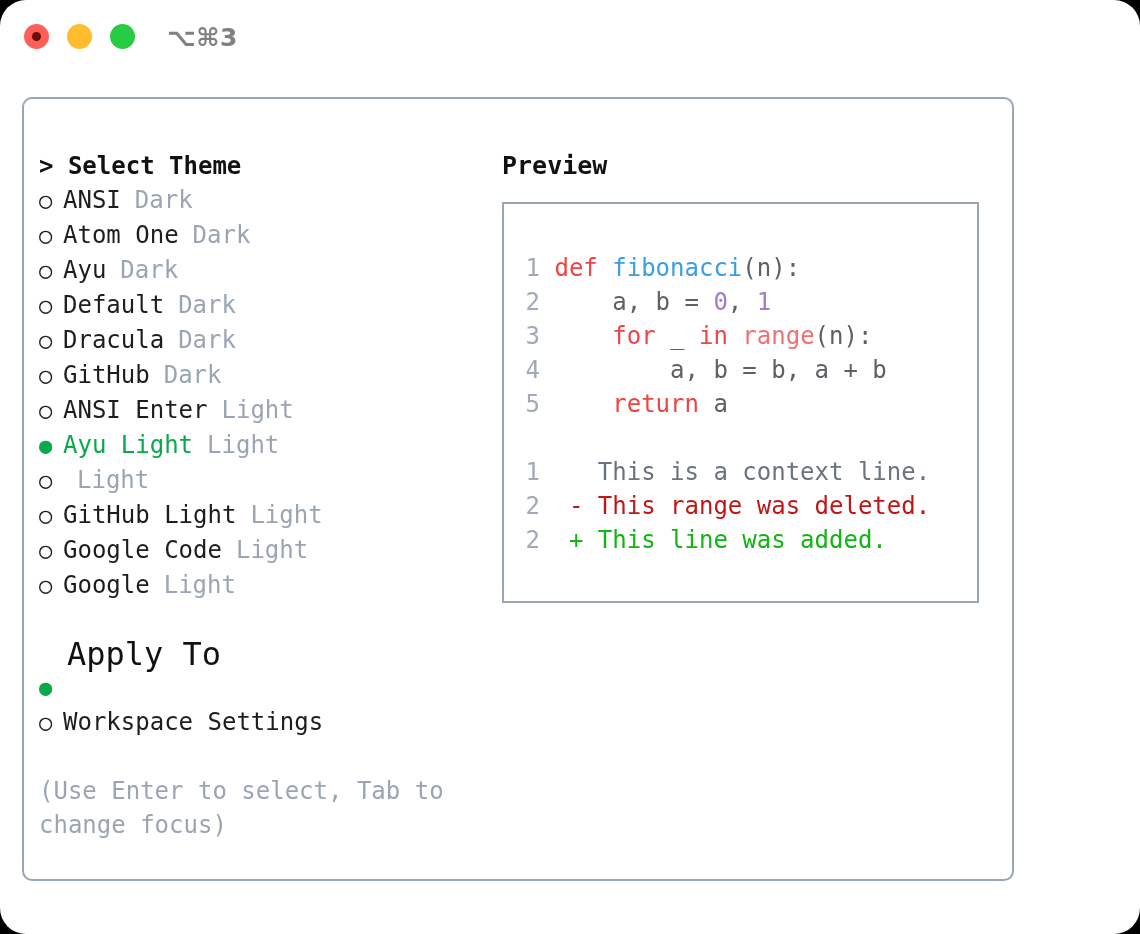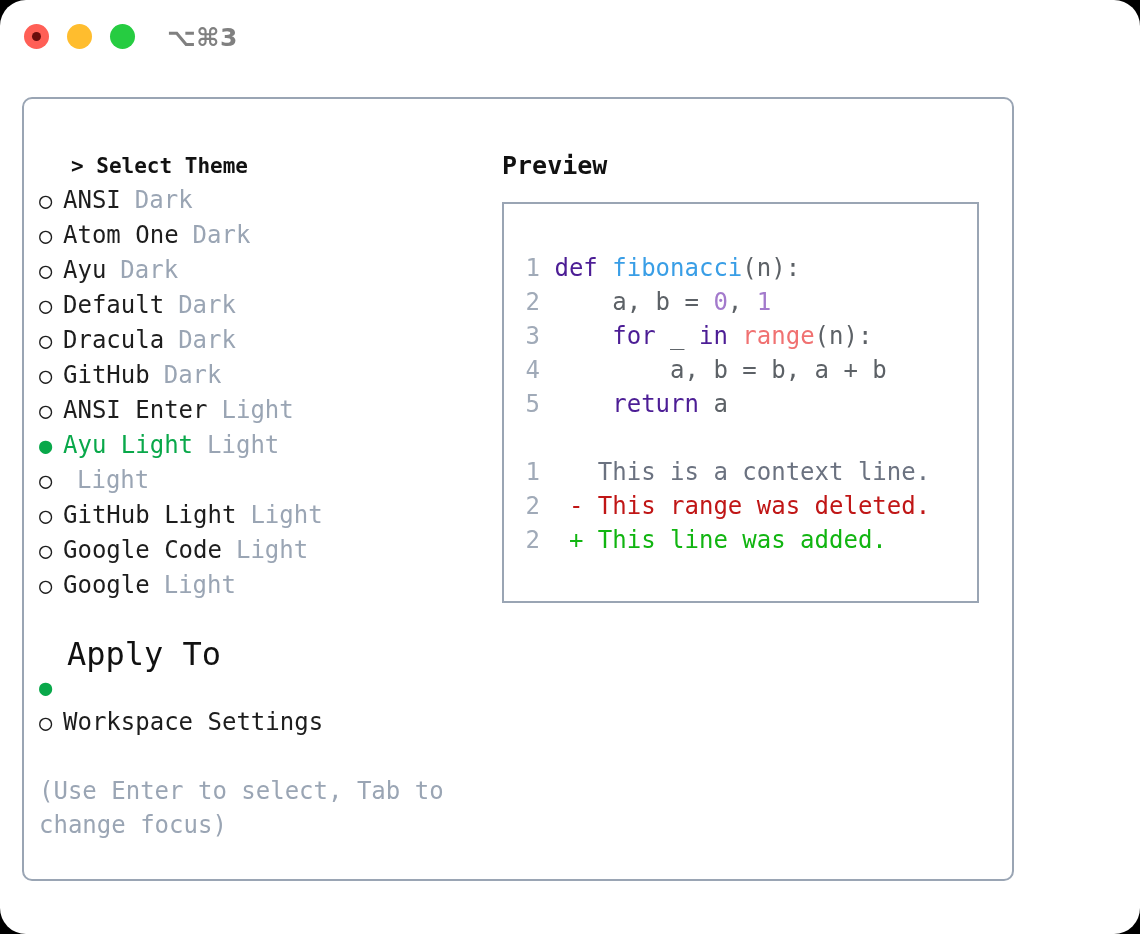--- a/index.html
+++ b/index.html
@@ -94,26 +94,25 @@
 
   
   .left-col {
     position: absolute;
     left: 15px;
     top: 50px;
     width: 470px;
   }
 
   .section-head {
-    font-size: 21px;
+    font-size: 24px;
     font-weight: bold;
     color: #111111;
     line-height: 34px;
     white-space: pre;
-    margin-left: 32px;
   }
 
   .opt {
     display: flex;
     align-items: baseline;
     font-size: 24px;
     line-height: 34px;
     color: #1d1d1d;
     white-space: pre;
   }
@@ -184,21 +183,21 @@
     white-space: pre;
   }
   .code .ln {
     display: inline-block;
     width: 22px;
     text-align: right;
     color: #a0aab8;
   }
   .code .row { white-space: pre; }
 
-  .tok-kw   { color: #4c1d95; }
+  .tok-kw   { color: #ef4444; }
   .tok-fn   { color: #399ee6; }
   .tok-num  { color: #a37acc; }
   .tok-call { color: #f07171; }
   .tok-txt  { color: #5c6166; }
   .tok-punc { color: #5c6166; }
 
   .diff {
     position: absolute;
     left: 14px;
     top: 251px;

